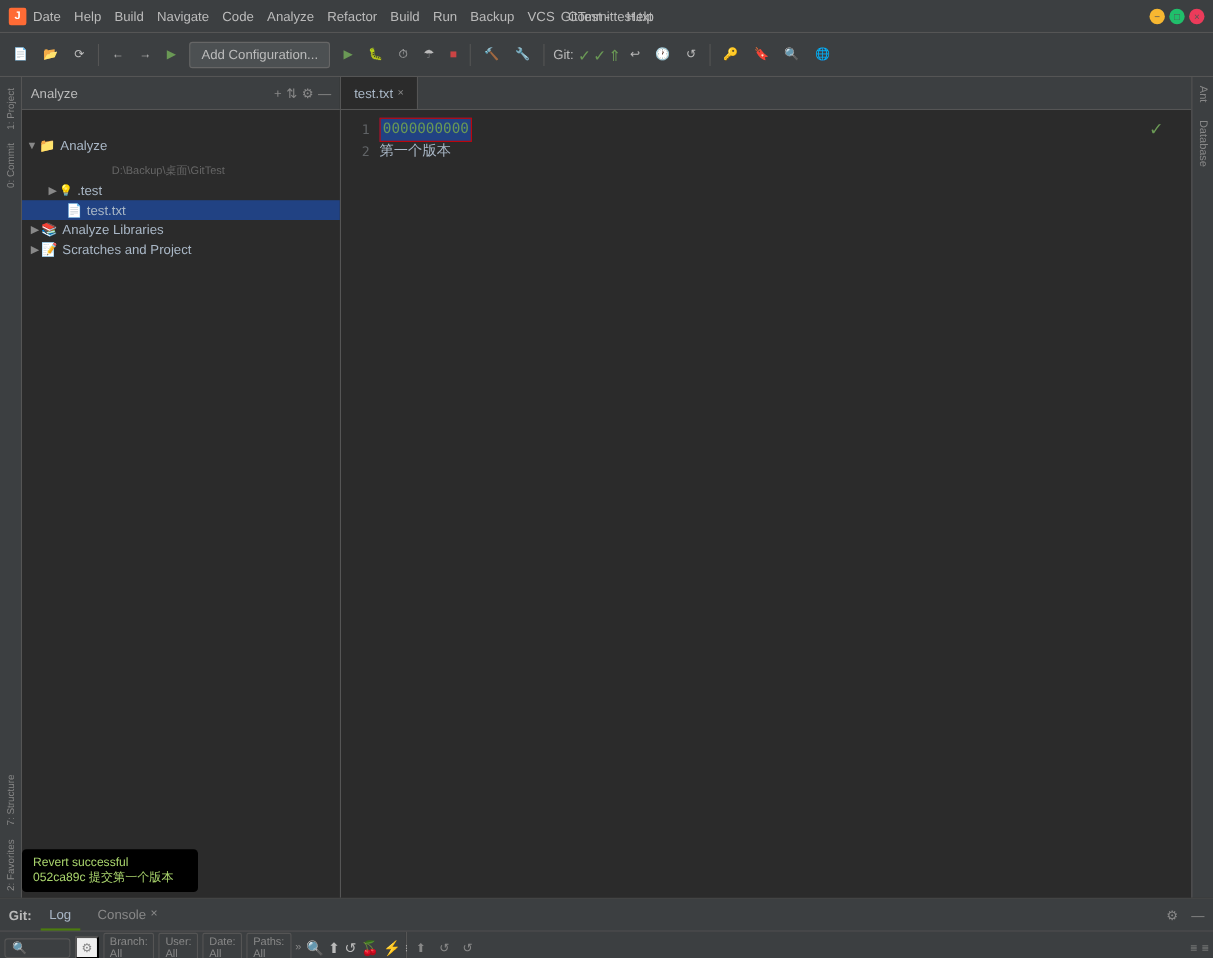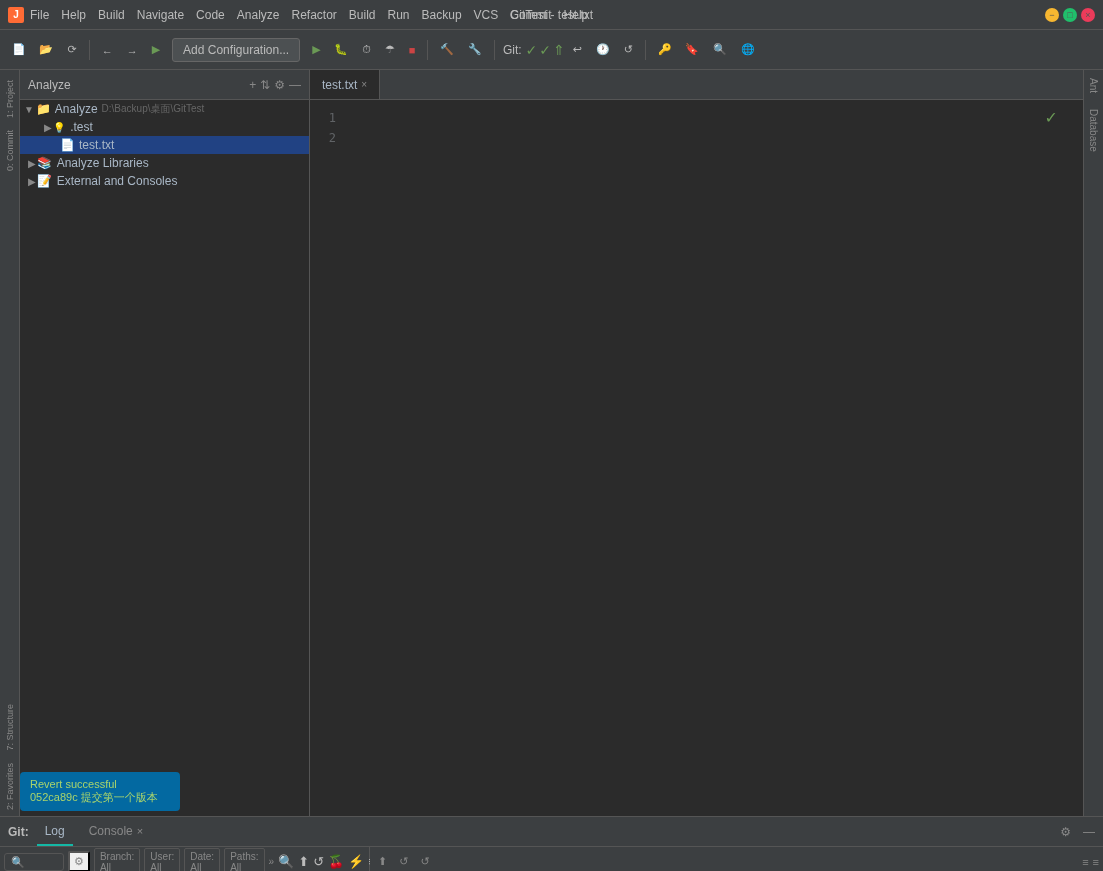--- a/index.html
+++ b/index.html
@@ -248,21 +248,21 @@
       height: 100%;
       display: flex;
       align-items: center;
       font-size: 12px;
       color: #888;
       cursor: pointer;
       border-bottom: 2px solid transparent;
     }
     .bottom-tab.active {
       color: #a9b7c6;
-      border-bottom: 2px solid #14b8a6;
+      border-bottom: 2px solid #4d7c0f;
     }
     .bottom-close { color: #888; font-size: 11px; cursor: pointer; margin-left: 4px; }
     .bottom-settings { margin-left: auto; color: #888; cursor: pointer; }
 
     
     #git-content {
       display: flex;
       flex: 1;
       overflow: hidden;
     }
@@ -323,21 +323,21 @@
       align-items: center;
       padding: 0 4px;
       gap: 4px;
     }
 
     
     #revert-tooltip {
       position: absolute;
       left: 20px;
       bottom: 60px;
-      background: #0369a1;
+      background: #000000;
       color: #a9d46c;
       padding: 6px 10px;
       border-radius: 4px;
       font-size: 11px;
       z-index: 100;
       min-width: 160px;
     }
 
     
     #far-left {
@@ -357,21 +357,21 @@
       padding: 6px 2px;
       cursor: pointer;
     }
   </style>
 </head>
 <body>
 
 <div id="titlebar">
   <div class="app-icon">J</div>
   <div class="menu-items">
-    <span class="menu-item">File</span>
+    <span class="menu-item">Date</span>
     <span class="menu-item">Help</span>
     <span class="menu-item">Build</span>
     <span class="menu-item">Navigate</span>
     <span class="menu-item">Code</span>
     <span class="menu-item">Analyze</span>
     <span class="menu-item">Refactor</span>
     <span class="menu-item">Build</span>
     <span class="menu-item">Run</span>
     <span class="menu-item">Backup</span>
     <span class="menu-item">VCS</span>
@@ -435,21 +435,21 @@
         <span class="tree-icon">⇅</span>
         <span class="tree-icon">⚙</span>
         <span class="tree-icon">—</span>
       </div>
     </div>
 
     <div class="tree-item">
       <span class="arrow">▼</span>
       <span class="folder-icon">📁</span>
       <span>Analyze</span>
-      <span style="color:#666; font-size:10px; margin-left:4px;">D:\Backup\桌面\GitTest</span>
+      <span style="color:#666; font-size:10px; margin-left:4px;margin-top:46px;">D:\Backup\桌面\GitTest</span>
     </div>
 
     <div class="tree-item" style="padding-left:24px;">
       <span class="arrow">▶</span>
       <span class="idea-icon">💡</span>
       <span>.test</span>
     </div>
 
     <div class="tree-item selected" style="padding-left:40px;">
       <span class="file-icon">📄</span>
@@ -458,35 +458,43 @@
 
     <div class="tree-item" style="padding-left:8px;">
       <span class="arrow">▶</span>
       <span class="folder-icon">📚</span>
       <span>Analyze Libraries</span>
     </div>
 
     <div class="tree-item" style="padding-left:8px;">
       <span class="arrow">▶</span>
       <span class="folder-icon">📝</span>
-      <span>External and Consoles</span>
+      <span>Scratches and Project</span>
     </div>
   </div>
 
   <div id="editor-area">
     <div id="editor-tabs">
       <div class="editor-tab">
         <span>test.txt</span>
         <span class="close-tab">×</span>
       </div>
     </div>
     <div id="editor-content">
       <div class="line-numbers">
         <div>1</div>
         <div>2</div>
+      </div>
+      <div class="code-content">
+        <div class="code-line">
+          <span class="highlighted-box code-selected">0000000000</span>
+        </div>
+        <div class="code-line">
+          <span>第一个版本</span>
+        </div>
       </div>
       <div class="checkmark">✓</div>
     </div>
   </div>
 
   <div id="right-sidebar">
     <span class="right-tab">Ant</span>
     <span class="right-tab">Database</span>
   </div>
 </div>

